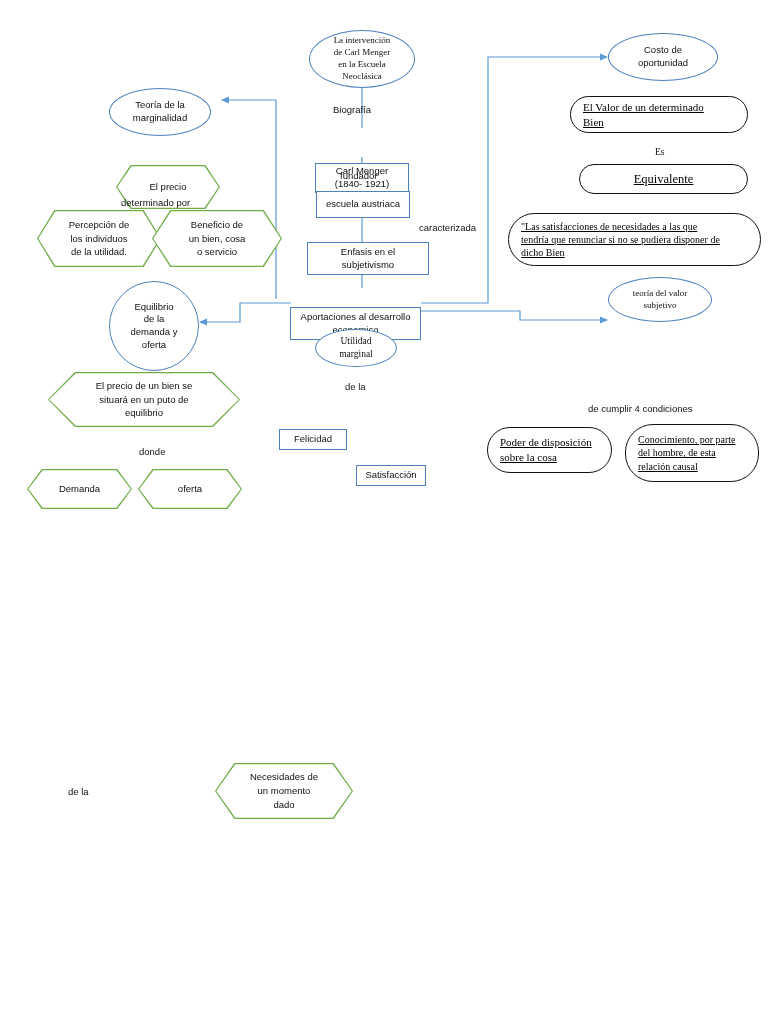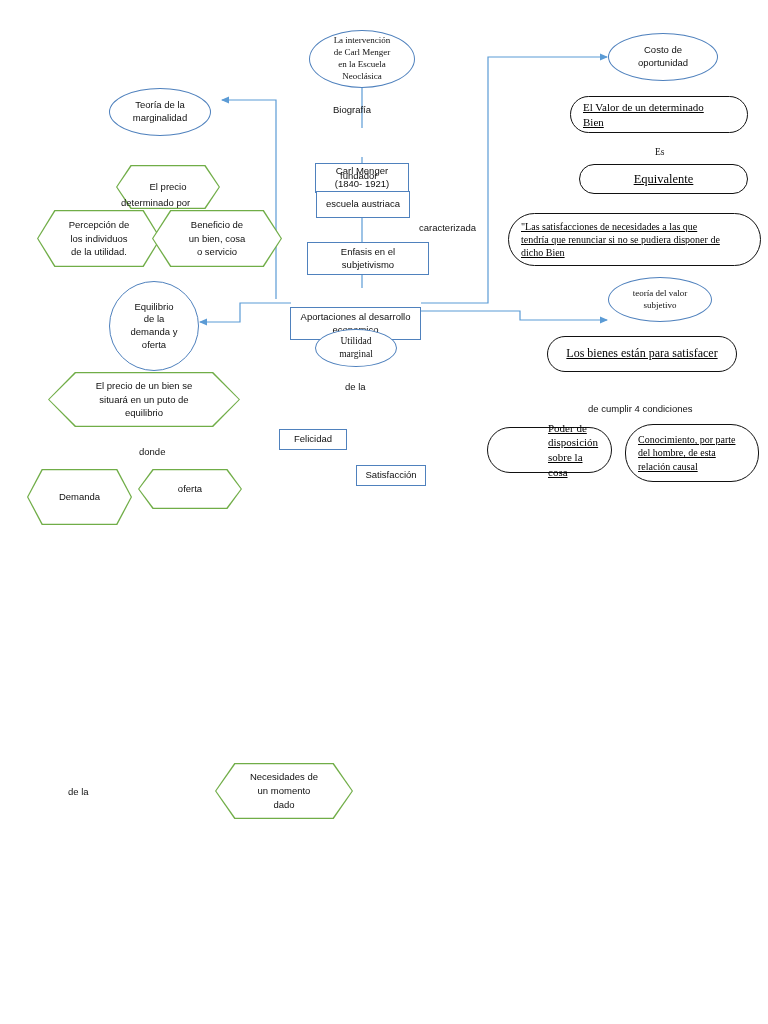--- a/index.html
+++ b/index.html
@@ -166,21 +166,21 @@
   <div class="hex" style="left:48px;top:372px;width:192px;height:55px;">
     <div class="hexbg"></div>
     <div class="hexin"></div>
     <span style="white-space:pre-line;">El precio de un bien se
 situará en un puto de
 equilibrio</span>
   </div>
 
   <div class="lbl" style="left:139px;top:446px;">donde</div>
 
-  <div class="hex" style="left:27px;top:469px;width:105px;height:56px;">
+  <div class="hex" style="left:27px;top:469px;width:105px;height:40px;">
     <div class="hexbg"></div>
     <div class="hexin"></div>
     <span>Demanda</span>
   </div>
 
   <div class="hex" style="left:138px;top:469px;width:104px;height:40px;">
     <div class="hexbg"></div>
     <div class="hexin"></div>
     <span>oferta</span>
   </div>
@@ -216,28 +216,25 @@
     <span style="white-space:pre-line;">"Las satisfacciones de necesidades a las que
 tendría que renunciar si no se pudiera disponer de
 dicho Bien</span>
   </div>
 
   <div class="node blue-ellipse serif" style="left:608px;top:277px;width:104px;height:45px;font-size:9px;">
     <span style="white-space:pre-line;">teoría del valor
 subjetivo</span>
   </div>
 
-  <div class="node blk-round ctr" style="left:547px;top:336px;width:190px;height:36px;font-size:12px;">
-    <span>Los bienes están para satisfacer</span>
-  </div>
 
   <div class="lbl" style="left:588px;top:403px;">de cumplir 4 condiciones</div>
 
   <div class="node blk-round" style="left:487px;top:427px;width:125px;height:46px;font-size:11px;">
-    <span style="white-space:pre-line;margin-left:48px;">Poder de disposición
+    <span style="white-space:pre-line;">Poder de disposición
 sobre la cosa</span>
   </div>
 
   <div class="node blk-round" style="left:625px;top:424px;width:134px;height:58px;font-size:10px;">
     <span style="white-space:pre-line;">Conocimiento, por parte
 del hombre, de esta
 relación causal</span>
   </div>
 
 </div>

